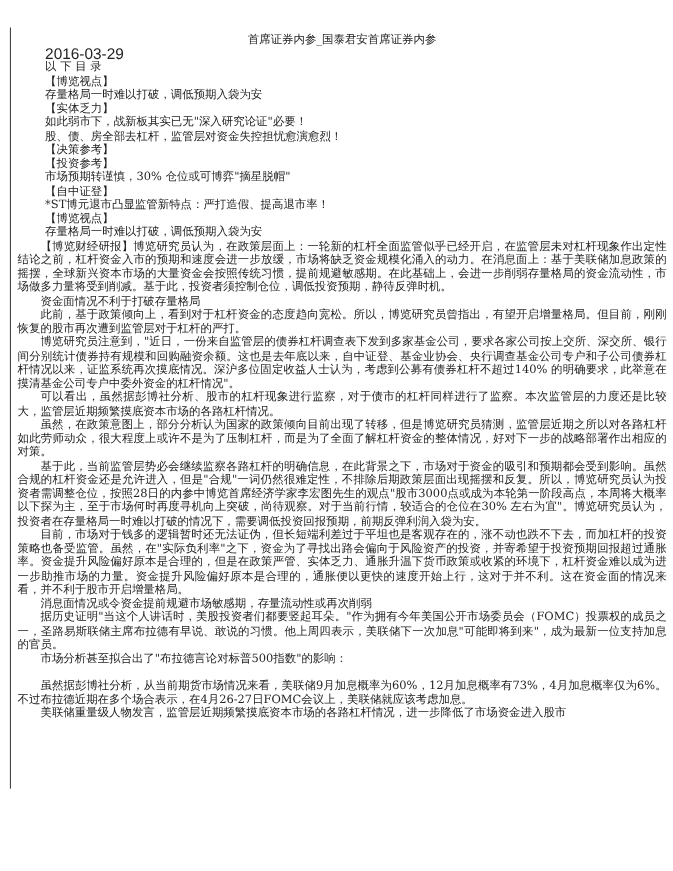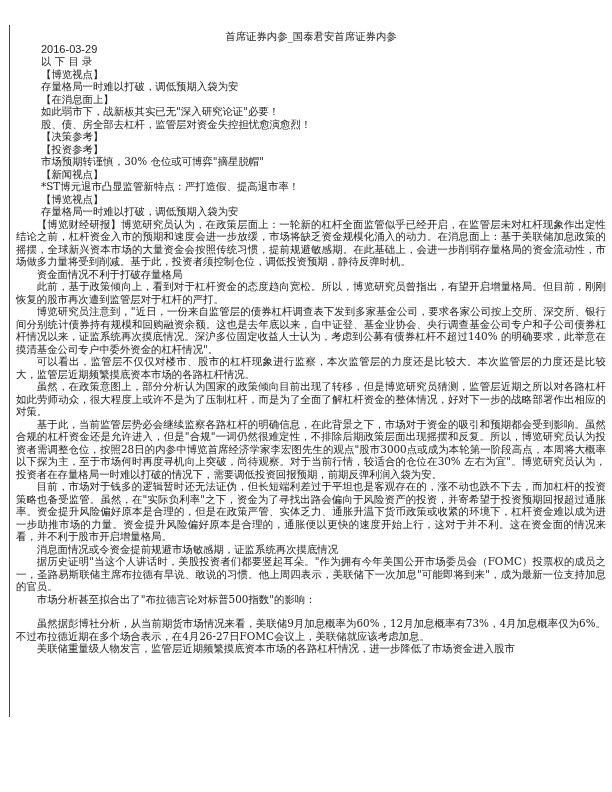--- a/index.html
+++ b/index.html
@@ -3,59 +3,59 @@
   <meta charset="utf-8">
   <style>
     html, body { margin: 0; padding: 0; background: #ffffff; }
     body { width: 612px; height: 792px; position: relative; overflow: hidden;
       font-family: "DejaVu Serif", "Liberation Serif", serif; color: #222; }
     .page-border { position: absolute; left: 9px; top: 25px; width: 1px; height: 692px; background: #444; }
     .doc { position: absolute; left: 16px; top: 30px; width: 590px; font-size: 10.4px; line-height: 12.5px; }
     .title { margin: 0; text-align: center; }
     .toc { padding-left: 25px; }
     .toc .row { white-space: nowrap; }
-    .date { font-family: "Liberation Sans", sans-serif; font-size: 11px; }
+    .date { font-family: "Liberation Sans", sans-serif; font-size: 14px; }
     .body { }
     .p { text-indent: 2em; margin: 0; text-align: justify; }
     .p.sub { }
     .gap { height: 12px; }
   </style>
 </head>
 <body>
 
 <div class="page-border"></div>
 
 <div class="doc">
   <div class="title">首席证券内参_国泰君安首席证券内参</div>
   <div class="toc">
     <div class="row date">2016-03-29</div>
     <div class="row">以 下 目 录</div>
     <div class="row">【博览视点】</div>
     <div class="row">存量格局一时难以打破，调低预期入袋为安</div>
-    <div class="row">【在消息面上】</div>
+    <div class="row">【实体乏力】</div>
     <div class="row">如此弱市下，战新板其实已无"深入研究论证"必要！</div>
     <div class="row">股、债、房全部去杠杆，监管层对资金失控担忧愈演愈烈！</div>
     <div class="row">【决策参考】</div>
     <div class="row">【投资参考】</div>
     <div class="row">市场预期转谨慎，30% 仓位或可博弈"摘星脱帽"</div>
-    <div class="row">【新闻视点】</div>
+    <div class="row">【自中证登】</div>
     <div class="row">*ST博元退市凸显监管新特点：严打造假、提高退市率！</div>
     <div class="row">【博览视点】</div>
     <div class="row">存量格局一时难以打破，调低预期入袋为安</div>
   </div>
 
   <div class="body">
     <p class="p">【博览财经研报】博览研究员认为，在政策层面上：一轮新的杠杆全面监管似乎已经开启，在监管层未对杠杆现象作出定性结论之前，杠杆资金入市的预期和速度会进一步放缓，市场将缺乏资金规模化涌入的动力。在消息面上：基于美联储加息政策的摇摆，全球新兴资本市场的大量资金会按照传统习惯，提前规避敏感期。在此基础上，会进一步削弱存量格局的资金流动性，市场做多力量将受到削减。基于此，投资者须控制仓位，调低投资预期，静待反弹时机。</p>
     <p class="p sub">资金面情况不利于打破存量格局</p>
     <p class="p">此前，基于政策倾向上，看到对于杠杆资金的态度趋向宽松。所以，博览研究员曾指出，有望开启增量格局。但目前，刚刚恢复的股市再次遭到监管层对于杠杆的严打。</p>
     <p class="p">博览研究员注意到，"近日，一份来自监管层的债券杠杆调查表下发到多家基金公司，要求各家公司按上交所、深交所、银行间分别统计债券持有规模和回购融资余额。这也是去年底以来，自中证登、基金业协会、央行调查基金公司专户和子公司债券杠杆情况以来，证监系统再次摸底情况。深沪多位固定收益人士认为，考虑到公募有债券杠杆不超过140% 的明确要求，此举意在摸清基金公司专户中委外资金的杠杆情况"。</p>
-    <p class="p">可以看出，监管层不仅仅对楼市、股市的杠杆现象进行监察，本次监管层的力度还是比较大。本次监管层的力度还是比较大，监管层近期频繁摸底资本市场的各路杠杆情况。</p>
+    <p class="p">可以看出，虽然据彭博社分析、股市的杠杆现象进行监察，对于债市的杠杆同样进行了监察。本次监管层的力度还是比较大，监管层近期频繁摸底资本市场的各路杠杆情况。</p>
     <p class="p">虽然，在政策意图上，部分分析认为国家的政策倾向目前出现了转移，但是博览研究员猜测，监管层近期之所以对各路杠杆如此劳师动众，很大程度上或许不是为了压制杠杆，而是为了全面了解杠杆资金的整体情况，好对下一步的战略部署作出相应的对策。</p>
     <p class="p">基于此，当前监管层势必会继续监察各路杠杆的明确信息，在此背景之下，市场对于资金的吸引和预期都会受到影响。虽然合规的杠杆资金还是允许进入，但是"合规"一词仍然很难定性，不排除后期政策层面出现摇摆和反复。所以，博览研究员认为投资者需调整仓位，按照28日的内参中博览首席经济学家李宏图先生的观点"股市3000点或成为本轮第一阶段高点，本周将大概率以下探为主，至于市场何时再度寻机向上突破，尚待观察。对于当前行情，较适合的仓位在30% 左右为宜"。博览研究员认为，投资者在存量格局一时难以打破的情况下，需要调低投资回报预期，前期反弹利润入袋为安。</p>
     <p class="p">目前，市场对于钱多的逻辑暂时还无法证伪，但长短端利差过于平坦也是客观存在的，涨不动也跌不下去，而加杠杆的投资策略也备受监管。虽然，在"实际负利率"之下，资金为了寻找出路会偏向于风险资产的投资，并寄希望于投资预期回报超过通胀率。资金提升风险偏好原本是合理的，但是在政策严管、实体乏力、通胀升温下货币政策或收紧的环境下，杠杆资金难以成为进一步助推市场的力量。资金提升风险偏好原本是合理的，通胀便以更快的速度开始上行，这对于并不利。这在资金面的情况来看，并不利于股市开启增量格局。</p>
-    <p class="p sub">消息面情况或令资金提前规避市场敏感期，证监系统再次摸底情况</p>
+    <p class="p sub">消息面情况或令资金提前规避市场敏感期，存量流动性或再次削弱</p>
     <p class="p">据历史证明"当这个人讲话时，美股投资者们都要竖起耳朵。"作为拥有今年美国公开市场委员会（FOMC）投票权的成员之一，圣路易斯联储主席布拉德有早说、敢说的习惯。他上周四表示，美联储下一次加息"可能即将到来"，成为最新一位支持加息的官员。</p>
     <p class="p">市场分析甚至拟合出了"布拉德言论对标普500指数"的影响：</p>
     <div class="gap"></div>
     <p class="p">虽然据彭博社分析，从当前期货市场情况来看，美联储9月加息概率为60%，12月加息概率有73%，4月加息概率仅为6%。不过布拉德近期在多个场合表示，在4月26-27日FOMC会议上，美联储就应该考虑加息。</p>
     <p class="p">美联储重量级人物发言，监管层近期频繁摸底资本市场的各路杠杆情况，进一步降低了市场资金进入股市</p>
   </div>
 </div>
 
 </body></html>

